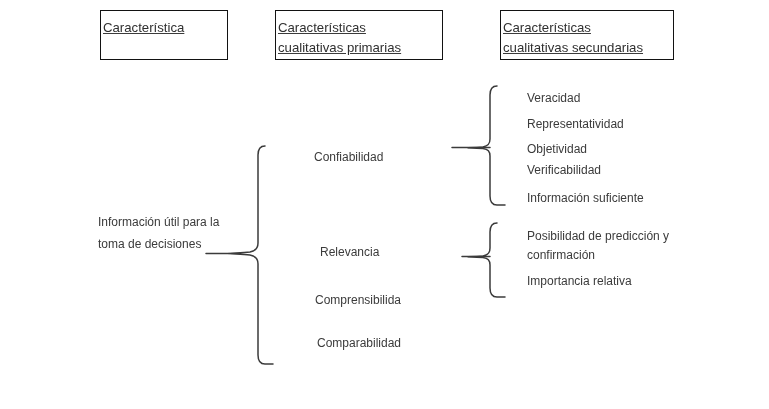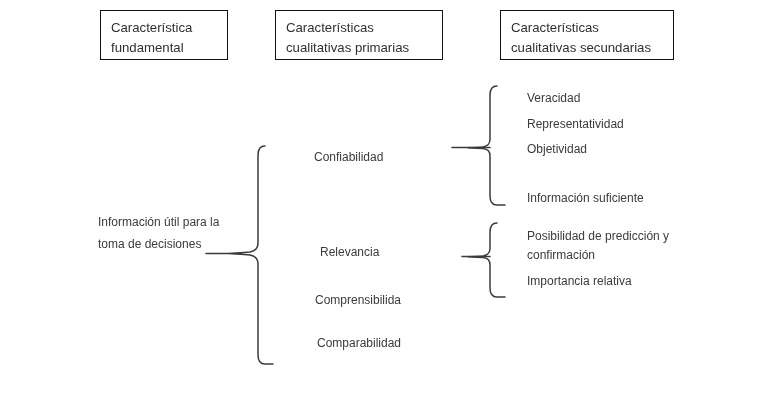--- a/index.html
+++ b/index.html
@@ -29,21 +29,22 @@
     top: 0;
     width: 769px;
     height: 409px;
     pointer-events: none;
   }
   .header-box {
     position: absolute;
     box-sizing: border-box;
     border: 1.4px solid #121212;
     background: #ffffff;
-    padding: 7px 0 0 10px;
+    padding: 7px 0 0 2px;
+    text-decoration: underline;
   }
   .header-box .line {
     display: block;
     font-size: 13.2px;
     line-height: 20px;
     color: #2f2f2f;
     white-space: nowrap;
   }
   #box-fundamental { left: 100px; top: 10px; width: 128px; height: 50px; }
   #box-primarias  { left: 275px; top: 10px; width: 168px; height: 50px; }
@@ -127,21 +128,20 @@
 
       <line x1="462" y1="256.6" x2="490" y2="256.6"></line>
 
       <line x1="206" y1="253.4" x2="229" y2="253.4"></line>
 
     </g>
   </svg>
 
   <div class="header-box" id="box-fundamental">
     <span class="line">Característica</span>
-    <span class="line">fundamental</span>
   </div>
 
   <div class="header-box" id="box-primarias">
     <span class="line">Características</span>
     <span class="line">cualitativas primarias</span>
   </div>
 
   <div class="header-box" id="box-secundarias">
     <span class="line">Características</span>
     <span class="line">cualitativas secundarias</span>
@@ -150,18 +150,19 @@
   <div class="node-label centered" id="root-node">Información útil para la toma de decisiones</div>
 
   <div class="node-label" id="node-confiabilidad">Confiabilidad</div>
   <div class="node-label" id="node-relevancia">Relevancia</div>
   <div class="node-label" id="node-comprensibilida">Comprensibilida</div>
   <div class="node-label" id="node-comparabilidad">Comparabilidad</div>
 
   <div class="node-label" id="leaf-veracidad">Veracidad</div>
   <div class="node-label" id="leaf-representatividad">Representatividad</div>
   <div class="node-label" id="leaf-objetividad">Objetividad</div>
+  <div class="node-label" id="leaf-verificabilidad">Verificabilidad</div>
   <div class="node-label" id="leaf-informacion">Información suficiente</div>
 
   <div class="node-label" id="leaf-posibilidad">Posibilidad de predicción y confirmación</div>
   <div class="node-label" id="leaf-importancia">Importancia relativa</div>
 
 </div>
 
 </body></html>

